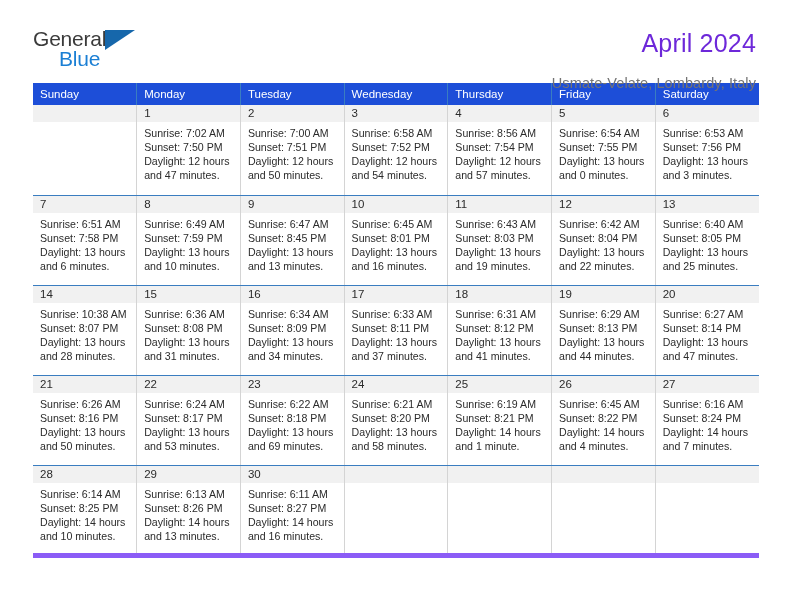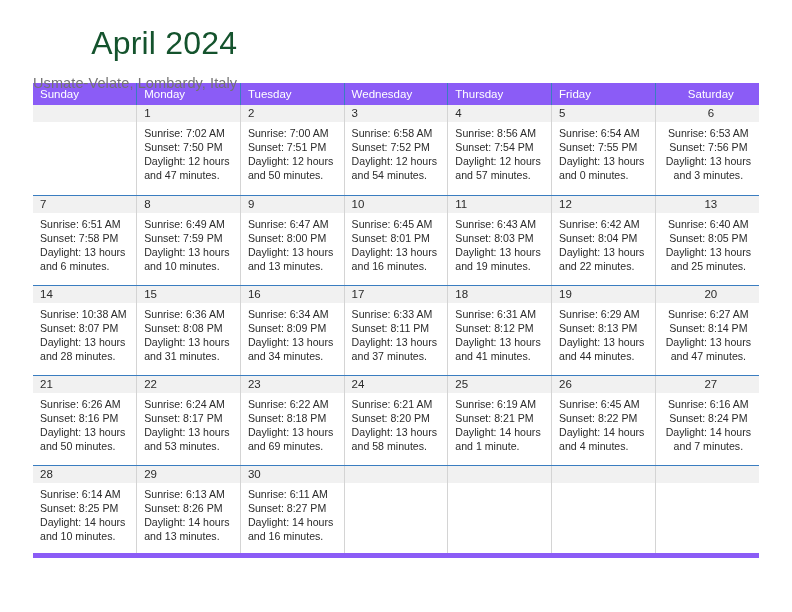--- a/index.html
+++ b/index.html
@@ -38,60 +38,60 @@
   }
   .logo-tri {
     position: absolute;
     left: 72px; top: 2px;
     width: 0; height: 0;
     border-left: 30px solid #1667ab;
     border-bottom: 20px solid transparent;
   }
   .titlewrap { text-align: right; padding-top: 0px; }
   .cal-title {
-    font-size: 32px;
-    color: #14532d;
+    font-size: 25px;
+    color: #6d28d9;
     line-height: 30px;
     font-weight: normal;
     letter-spacing: 0.2px;
   }
   .cal-sub {
     font-size: 14.5px;
     color: #737373;
     line-height: 20px;
     margin-top: 15px;
     letter-spacing: 0.1px;
   }
 
   
   .cal {
     margin: 11px 33px 0 33px;
     width: 726px;
     border-collapse: collapse;
     table-layout: fixed;
   }
   .cal th {
-    background: #8b5cf6;
+    background: #1d4ed8;
     color: #ffffff;
     font-size: 11.5px;
     font-weight: normal;
     text-align: left;
     padding: 5px 0 5px 7px;
     height: 21px;
     border-right: 1px solid #3a7dc0;
   }
   .cal td {
     vertical-align: top;
     padding: 0;
     border-right: 1px solid #d4d4d4;
     border-bottom: 1px solid #3a7dc0;
     height: 90px;
     background: #ffffff;
   }
-  .cal td:last-child, .cal th:last-child { border-right: none; text-align: center; }
+  .cal td:last-child, .cal th:last-child { border-right: none; }
   .cal tr:last-child td { border-bottom: 5px solid #8b5cf6; }
 
   .daynum-band {
     background: #f1f1f1;
     height: 17px;
     padding: 1px 0 0 7px;
     font-size: 11.5px;
     color: #2b2b2b;
     line-height: 15px;
   }
@@ -104,20 +104,25 @@
   .cell-body div { white-space: nowrap; }
   td.empty .daynum-band { background: #f1f1f1; }
   td.empty .cell-body { visibility: hidden; }
 </style>
 </head>
 <body>
 
 <div class="page">
 
   <div class="top">
+    <div class="logo">
+      <span class="logo-general">General</span>
+      <span class="logo-tri"></span>
+      <span class="logo-blue">Blue</span>
+    </div>
     <div class="titlewrap">
       <div class="cal-title">April 2024</div>
       <div class="cal-sub">Usmate-Velate, Lombardy, Italy</div>
     </div>
   </div>
 
   <table class="cal">
     <thead>
       <tr>
         <th>Sunday</th>
@@ -211,21 +216,21 @@
               <div>Sunrise: 6:49 AM</div>
               <div>Sunset: 7:59 PM</div>
               <div>Daylight: 13 hours</div>
               <div>and 10 minutes.</div>
             </div>
           </td>
           <td>
             <div class="daynum-band">9</div>
             <div class="cell-body">
               <div>Sunrise: 6:47 AM</div>
-              <div>Sunset: 8:00 PM</div>
+              <div>Sunset: 8:45 PM</div>
               <div>Daylight: 13 hours</div>
               <div>and 13 minutes.</div>
             </div>
           </td>
           <td>
             <div class="daynum-band">10</div>
             <div class="cell-body">
               <div>Sunrise: 6:45 AM</div>
               <div>Sunset: 8:01 PM</div>
               <div>Daylight: 13 hours</div>

